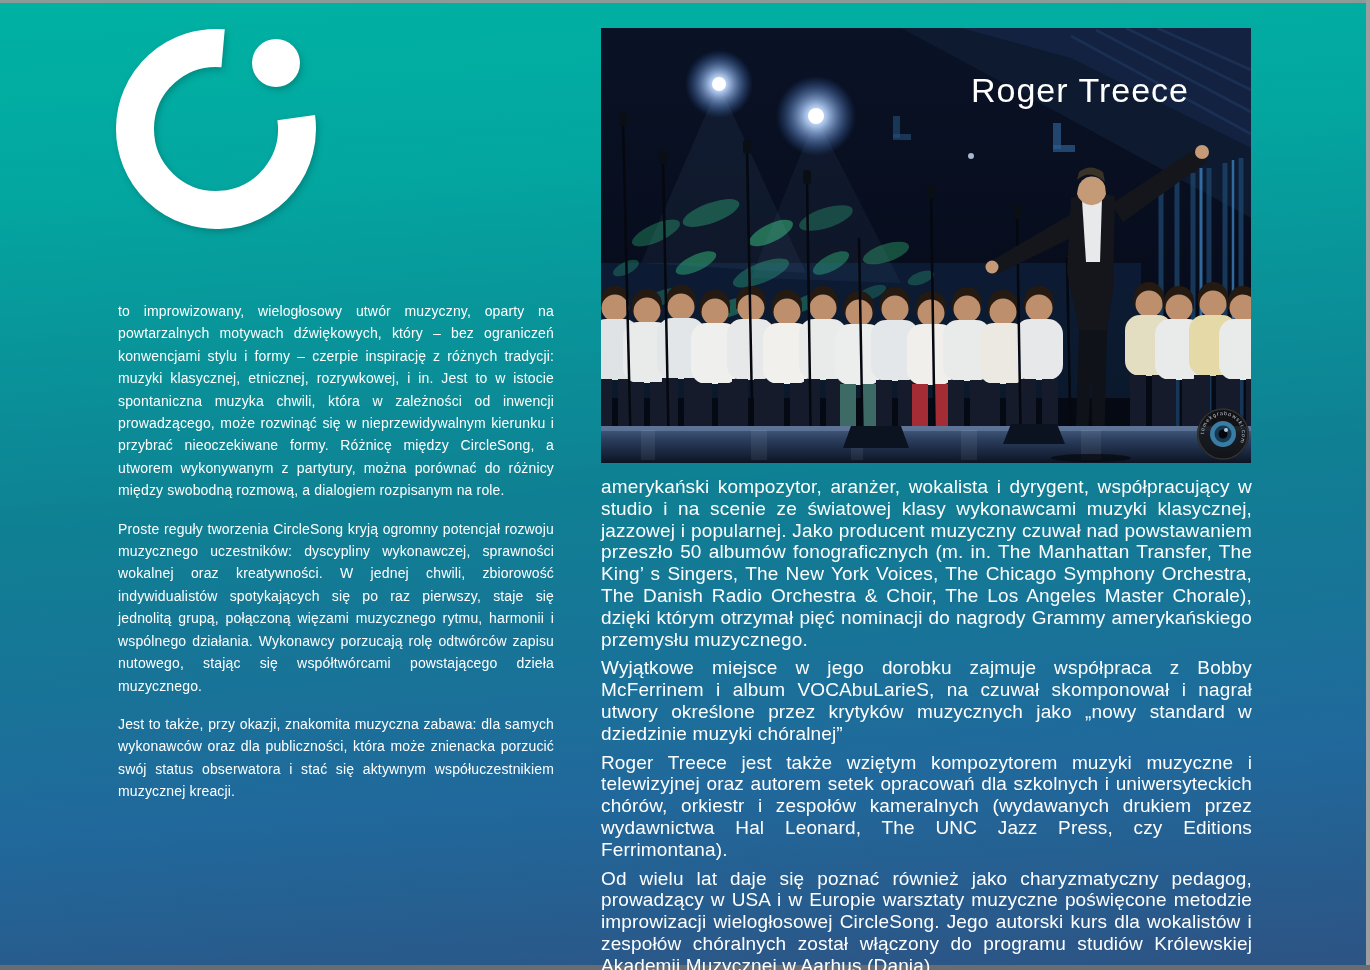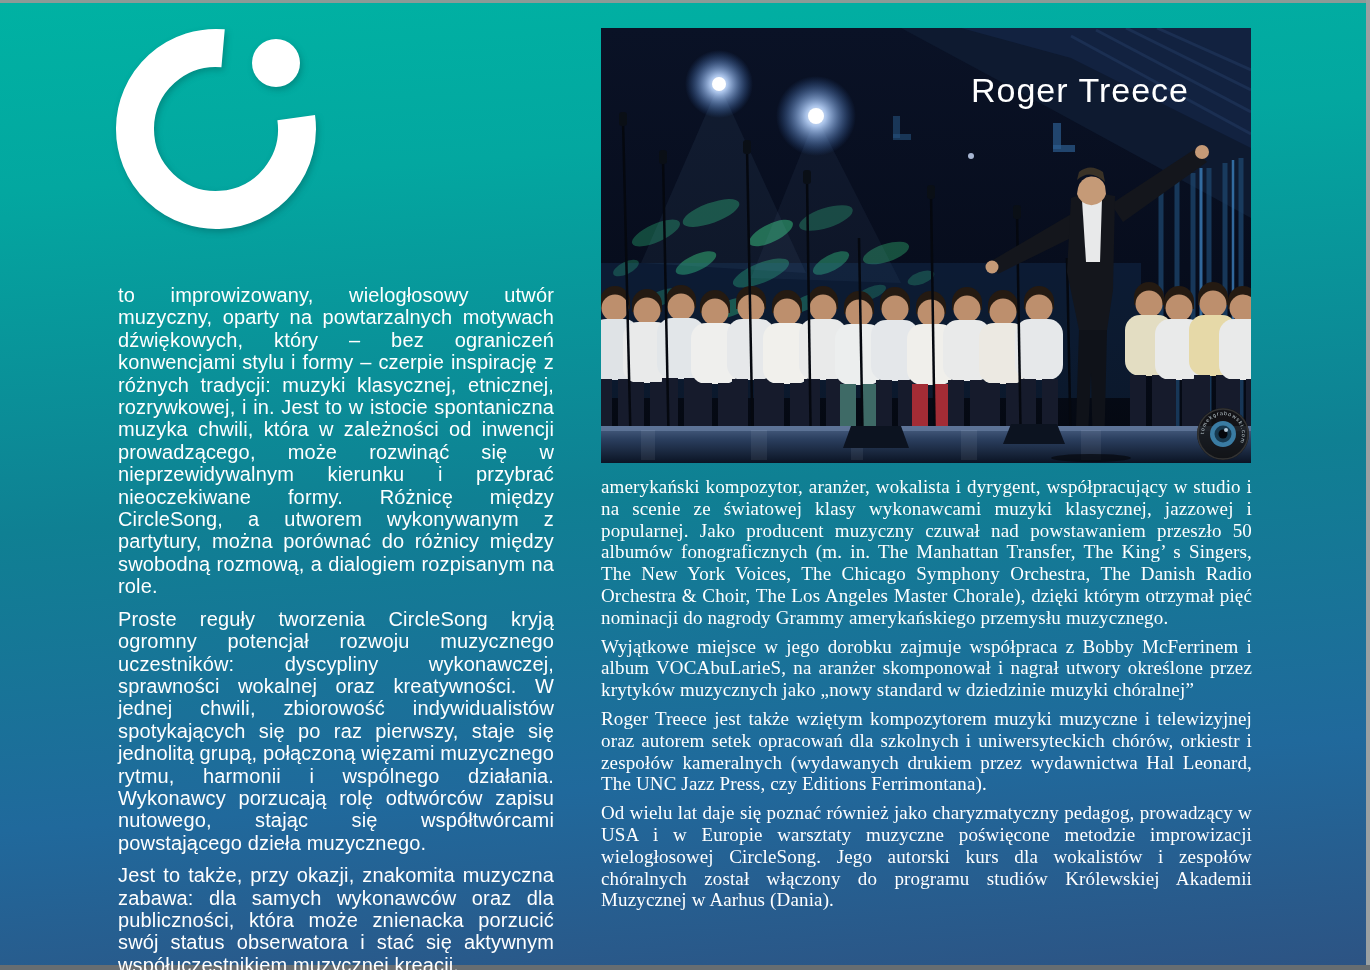--- a/index.html
+++ b/index.html
@@ -12,25 +12,25 @@
     color:#fff;
   }
   .edge{position:absolute;}
   .edge.top{left:0;top:0;width:1370px;height:3px;background:#8b9b97;}
   .edge.right{right:0;top:0;width:4px;height:970px;background:#9aa0a2;}
   .edge.bottom{left:0;bottom:0;width:1370px;height:5px;background:#676d71;}
   .logo{position:absolute;left:108px;top:20px;width:220px;height:220px;
         filter:drop-shadow(2px 3px 3px rgba(0,40,40,.25));}
   .leftcol{position:absolute;left:118px;top:284px;width:436px;}
   .leftcol h1{margin:0 0 20px 0;font-size:31px;font-weight:normal;letter-spacing:.3px;line-height:36px;}
-  .body-copy p{margin:0 0 10px 0;font-size:20px;line-height:22.4px;letter-spacing:.15px;
+  .body-copy p{margin:16px 0 10px 0;font-size:14px;line-height:22.4px;letter-spacing:.15px;
         text-align:justify;}
   .body-copy p:last-child{margin-bottom:0;}
   .rightcol{position:absolute;left:601px;top:476px;width:651px;}
-  .rightcol p{font-size:19px;line-height:21.8px;margin:0 0 7px 0;letter-spacing:.15px;text-align:justify;font-family:Liberation Serif, serif;}
+  .rightcol p{font-size:19px;line-height:21.8px;margin:0 0 7px 0;letter-spacing:.15px;text-align:justify;}
   .photo{position:absolute;left:601px;top:28px;width:650px;height:369px;}
   .photo svg{display:block;width:650px;height:435px;}
   .caption{font-size:34px;letter-spacing:1px;}
 </style>
 </head>
 <body>
 
 <div class="page">
 
   <div class="edge top"></div>
@@ -218,18 +218,18 @@
         </defs>
         <text font-size="5.4" fill="#b9c6cc" letter-spacing="1">
           <textPath href="#wmPath">tomekgrabowski.com</textPath>
         </text>
       </g>
     </svg>
   </div>
 
   <div class="rightcol">
     <p>amerykański kompozytor, aranżer, wokalista i dyrygent, współpracujący w studio i na scenie ze światowej klasy wykonawcami muzyki klasycznej, jazzowej i popularnej. Jako producent muzyczny czuwał nad powstawaniem przeszło 50 albumów fonograficznych (m. in. The Manhattan Transfer, The King’ s Singers, The New York Voices, The Chicago Symphony Orchestra, The Danish Radio Orchestra &amp; Choir, The Los Angeles Master Chorale), dzięki którym otrzymał pięć nominacji do nagrody Grammy amerykańskiego przemysłu muzycznego.</p>
-    <p>Wyjątkowe miejsce w jego dorobku zajmuje współpraca z Bobby McFerrinem i album VOCAbuLarieS, na aranżer skomponował i nagrał utwory określone przez krytyków muzycznych jako „nowy standard w dziedzinie muzyki chóralnej”</p>
+    <p>Wyjątkowe miejsce w jego dorobku zajmuje współpraca z Bobby McFerrinem i album VOCAbuLarieS, na czuwał skomponował i nagrał utwory określone przez krytyków muzycznych jako „nowy standard w dziedzinie muzyki chóralnej”</p>
     <p>Roger Treece jest także wziętym kompozytorem muzyki muzyczne i telewizyjnej oraz autorem setek opracowań dla szkolnych i uniwersyteckich chórów, orkiestr i zespołów kameralnych (wydawanych drukiem przez wydawnictwa Hal Leonard, The UNC Jazz Press, czy Editions Ferrimontana).</p>
     <p>Od wielu lat daje się poznać również jako charyzmatyczny pedagog, prowadzący w USA i w Europie warsztaty muzyczne poświęcone metodzie improwizacji wielogłosowej CircleSong. Jego autorski kurs dla wokalistów i zespołów chóralnych został włączony do programu studiów Królewskiej Akademii Muzycznej w Aarhus (Dania).</p>
   </div>
 
 </div>
 
 </body></html>

